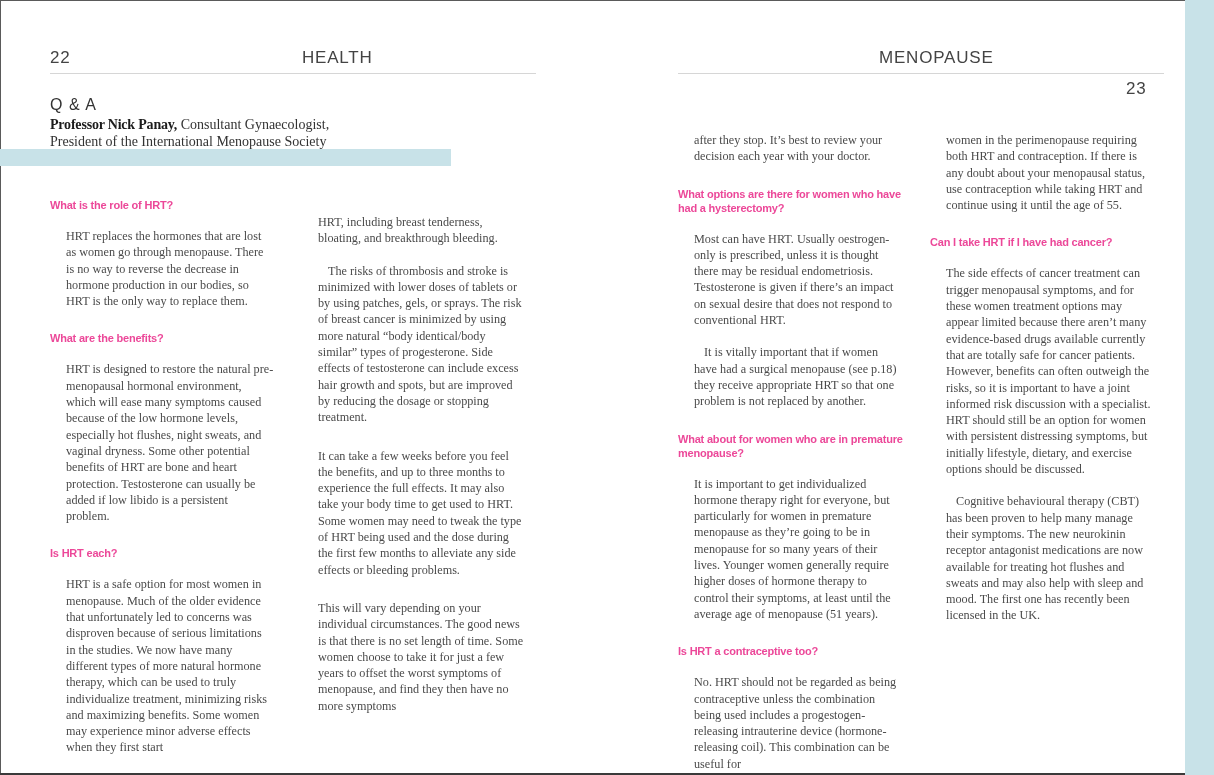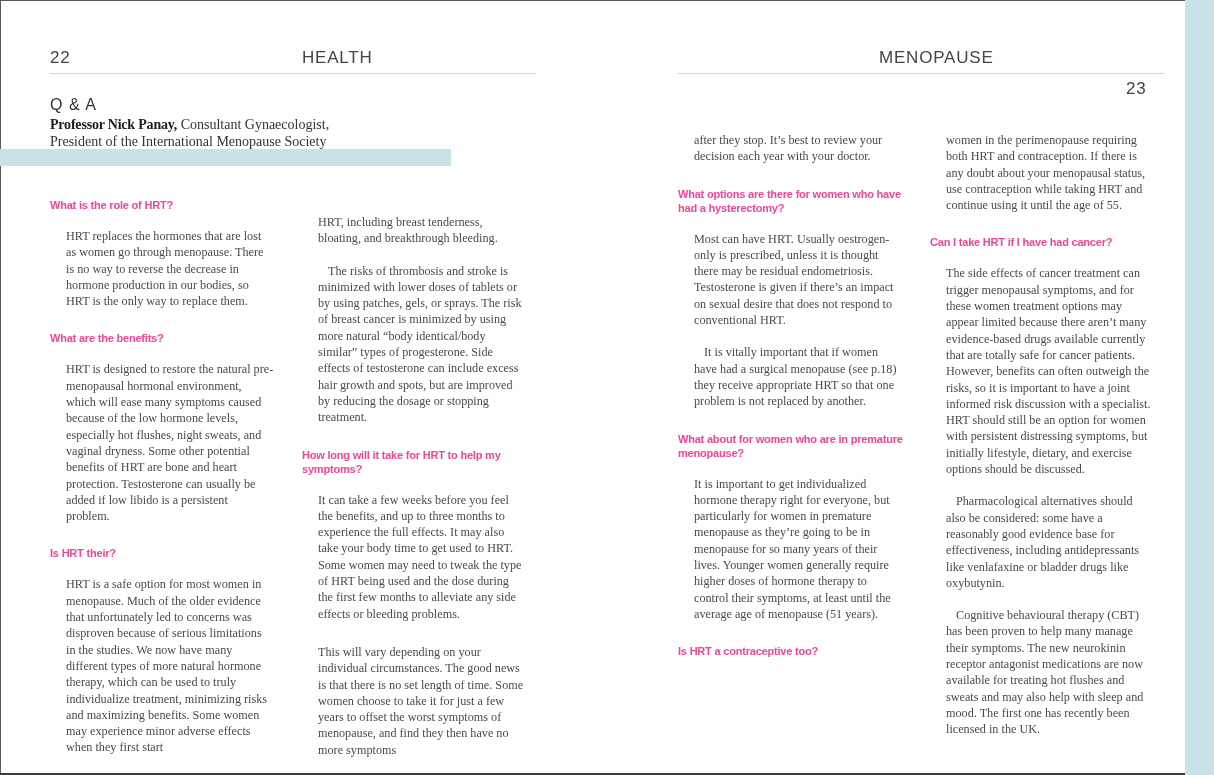--- a/index.html
+++ b/index.html
@@ -75,31 +75,30 @@
 <div class="col" style="left:50px; top:198px;">
     <div class="block">
       <h3 class="q">What is the role of HRT?</h3>
       <p class="a">HRT replaces the hormones that are lost as women go through menopause. There is no way to reverse the decrease in hormone production in our bodies, so HRT is the only way to replace them.</p>
     </div>
     <div class="block">
       <h3 class="q">What are the benefits?</h3>
       <p class="a">HRT is designed to restore the natural pre-menopausal hormonal environment, which will ease many symptoms caused because of the low hormone levels, especially hot flushes, night sweats, and vaginal dryness. Some other potential benefits of HRT are bone and heart protection. Testosterone can usually be added if low libido is a persistent problem.</p>
     </div>
     <div class="block">
-      <h3 class="q">Is HRT their?</h3>
+      <h3 class="q">Is HRT each?</h3>
       <p class="a">HRT is a safe option for most women in menopause. Much of the older evidence that unfortunately led to concerns was disproven because of serious limitations in the studies. We now have many different types of more natural hormone therapy, which can be used to truly individualize treatment, minimizing risks and maximizing benefits. Some women may experience minor adverse effects when they first start</p>
     </div>
   </div>
 <div class="col" style="left:302px; top:198px;">
     <div class="block">
       <p class="a">HRT, including breast tenderness, bloating, and breakthrough bleeding.</p>
       <p class="a">The risks of thrombosis and stroke is minimized with lower doses of tablets or by using patches, gels, or sprays. The risk of breast cancer is minimized by using more natural “body identical/body similar” types of progesterone. Side effects of testosterone can include excess hair growth and spots, but are improved by reducing the dosage or stopping treatment.</p>
     </div>
     <div class="block">
-      <h3 class="q">How long will it take for HRT to help my symptoms?</h3>
       <p class="a">It can take a few weeks before you feel the benefits, and up to three months to experience the full effects. It may also take your body time to get used to HRT. Some women may need to tweak the type of HRT being used and the dose during the first few months to alleviate any side effects or bleeding problems.</p>
     </div>
     <div class="block">
       <p class="a">This will vary depending on your individual circumstances. The good news is that there is no set length of time. Some women choose to take it for just a few years to offset the worst symptoms of menopause, and find they then have no more symptoms</p>
     </div>
   </div>
 <div class="col" style="left:678px; top:116px;">
     <div class="block">
       <p class="a">after they stop. It’s best to review your decision each year with your doctor.</p>
     </div>
@@ -107,25 +106,25 @@
       <h3 class="q">What options are there for women who have had a hysterectomy?</h3>
       <p class="a">Most can have HRT. Usually oestrogen-only is prescribed, unless it is thought there may be residual endometriosis. Testosterone is given if there’s an impact on sexual desire that does not respond to conventional HRT.</p>
       <p class="a">It is vitally important that if women have had a surgical menopause (see p.18) they receive appropriate HRT so that one problem is not replaced by another.</p>
     </div>
     <div class="block">
       <h3 class="q">What about for women who are in premature menopause?</h3>
       <p class="a">It is important to get individualized hormone therapy right for everyone, but particularly for women in premature menopause as they’re going to be in menopause for so many years of their lives. Younger women generally require higher doses of hormone therapy to control their symptoms, at least until the average age of menopause (51 years).</p>
     </div>
     <div class="block">
       <h3 class="q">Is HRT a contraceptive too?</h3>
+      <p class="a">No. HRT should not be regarded as being contraceptive unless the combination being used includes a progestogen-releasing intrauterine device (hormone-releasing coil). This combination can be useful for</p>
     </div>
   </div>
 <div class="col" style="left:930px; top:116px;">
     <div class="block">
       <p class="a">women in the perimenopause requiring both HRT and contraception. If there is any doubt about your menopausal status, use contraception while taking HRT and continue using it until the age of 55.</p>
     </div>
     <div class="block">
       <h3 class="q">Can I take HRT if I have had cancer?</h3>
       <p class="a">The side effects of cancer treatment can trigger menopausal symptoms, and for these women treatment options may appear limited because there aren’t many evidence-based drugs available currently that are totally safe for cancer patients. However, benefits can often outweigh the risks, so it is important to have a joint informed risk discussion with a specialist. HRT should still be an option for women with persistent distressing symptoms, but initially lifestyle, dietary, and exercise options should be discussed.</p>
-      <p class="a">Pharmacological alternatives should also be considered: some have a reasonably good evidence base for effectiveness, including antidepressants like venlafaxine or bladder drugs like oxybutynin.</p>
       <p class="a">Cognitive behavioural therapy (CBT) has been proven to help many manage their symptoms. The new neurokinin receptor antagonist medications are now available for treating hot flushes and sweats and may also help with sleep and mood. The first one has recently been licensed in the UK.</p>
     </div>
   </div>
 
 </body></html>

